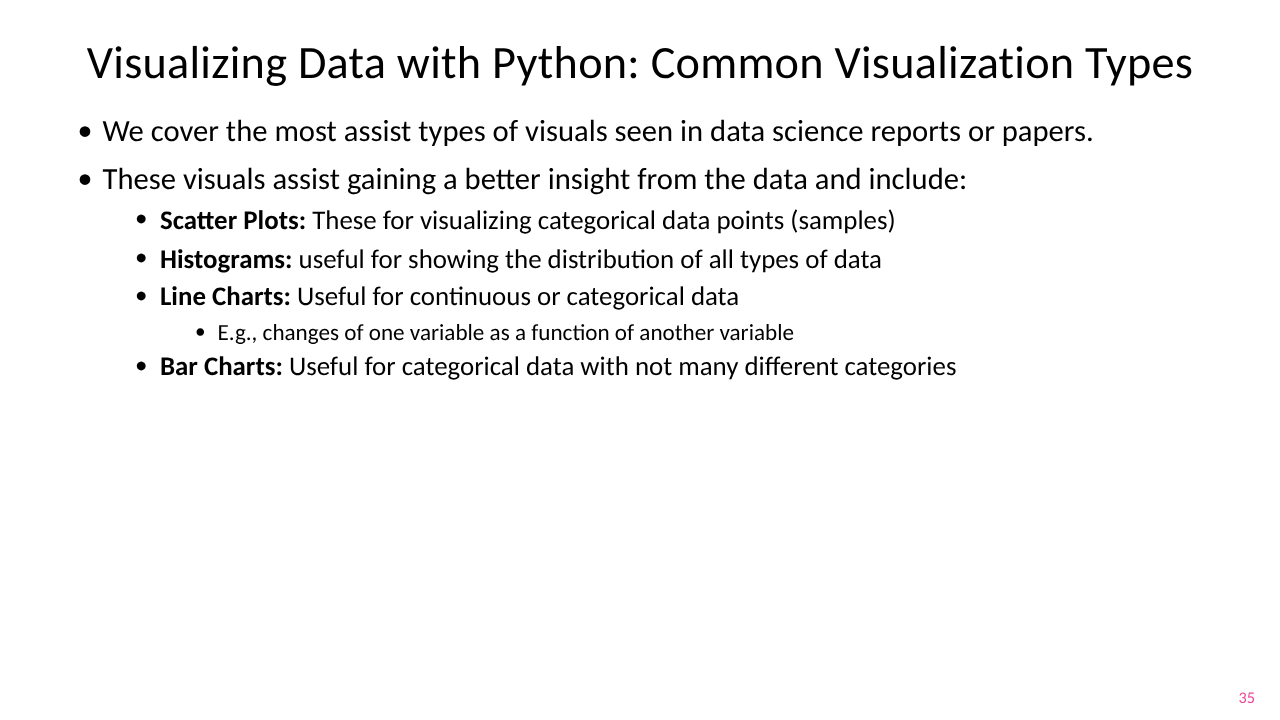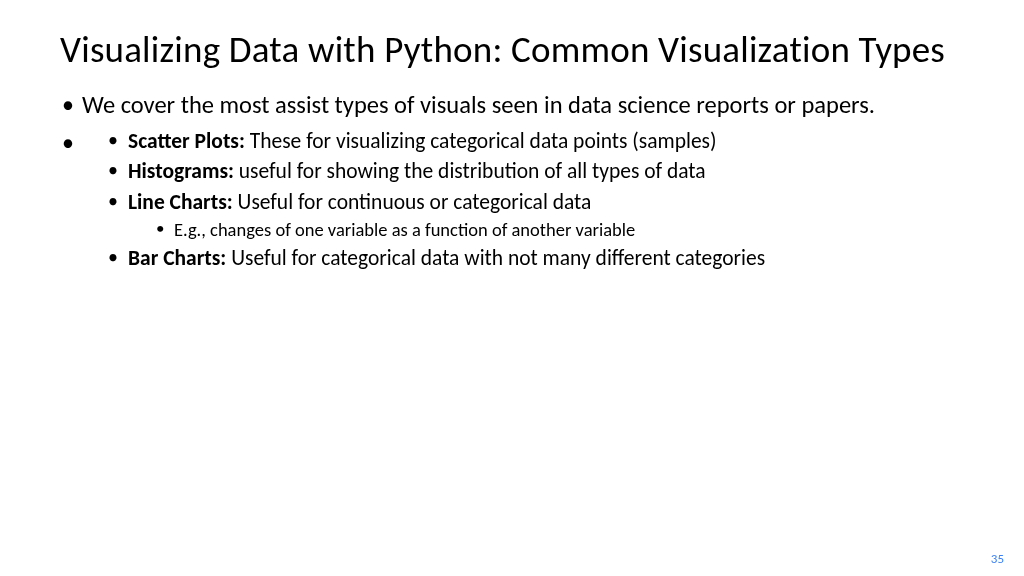--- a/index.html
+++ b/index.html
@@ -18,20 +18,21 @@
     }
     .slide {
       padding: 28px 60px 0 60px;
     }
     .title {
       font-size: 37px;
       font-weight: 400;
       line-height: 1.2;
       margin-bottom: 18px;
       letter-spacing: 0.2px;
+      text-align: center;
     }
     .content {
       font-size: 24.5px;
       line-height: 1.28;
     }
     ul {
       list-style: none;
     }
     .level1 > li {
       position: relative;
@@ -81,35 +82,36 @@
     }
     .bold {
       font-weight: 700;
       text-align: right;
     }
     .page-number {
       position: absolute;
       bottom: 10px;
       right: 20px;
       font-size: 13px;
-      color: #3b82f6;
+      color: #ec4899;
       margin-left: 31px;
     }
   </style>
 </head>
 <body>
 
 <div class="slide">
   <h1 class="title">Visualizing Data with Python: Common Visualization Types</h1>
   <div class="content">
     <ul class="level1">
       <li>
         <span>We cover the most assist types of visuals seen in data science reports or papers.</span>
       </li>
       <li>
+        <span>These visuals assist gaining a better insight from the data and include:</span>
         <ul class="level2">
           <li>
             <span class="bold">Scatter Plots: </span><span>These for visualizing categorical data points (samples)</span>
           </li>
           <li>
             <span class="bold">Histograms: </span><span>useful for showing the distribution of all types of data</span>
           </li>
           <li>
             <span class="bold">Line Charts: </span><span>Useful for continuous or categorical data</span>
             <ul class="level3">

